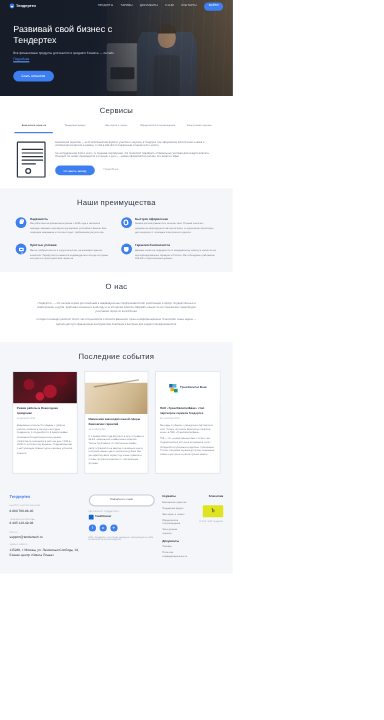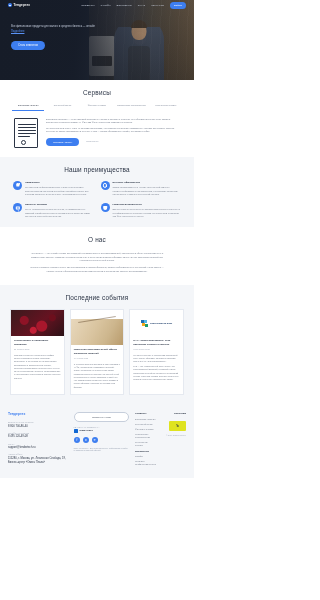--- a/index.html
+++ b/index.html
@@ -160,20 +160,21 @@
       <a href="#">ПРОДУКТЫ</a>
       <a href="#">ТАРИФЫ</a>
       <a href="#">ДОКУМЕНТЫ</a>
       <a href="#">О НАС</a>
       <a href="#">КОНТАКТЫ</a>
       <span class="nav-btn">ВОЙТИ</span>
     </div>
   </div>
 
   <div class="hero-inner">
+    <div class="hero-title">Развивай свой бизнес с Тендертех</div>
     <div class="hero-sub">Все финансовые продукты для малого и среднего бизнеса — онлайн</div>
     <a class="hero-link" href="#">Подробнее</a>
     <button class="hero-cta">Стать клиентом</button>
   </div>
 </div>
 
 <div class="section">
   <div class="sec-title">Сервисы</div>
 
   <div class="tabs">

